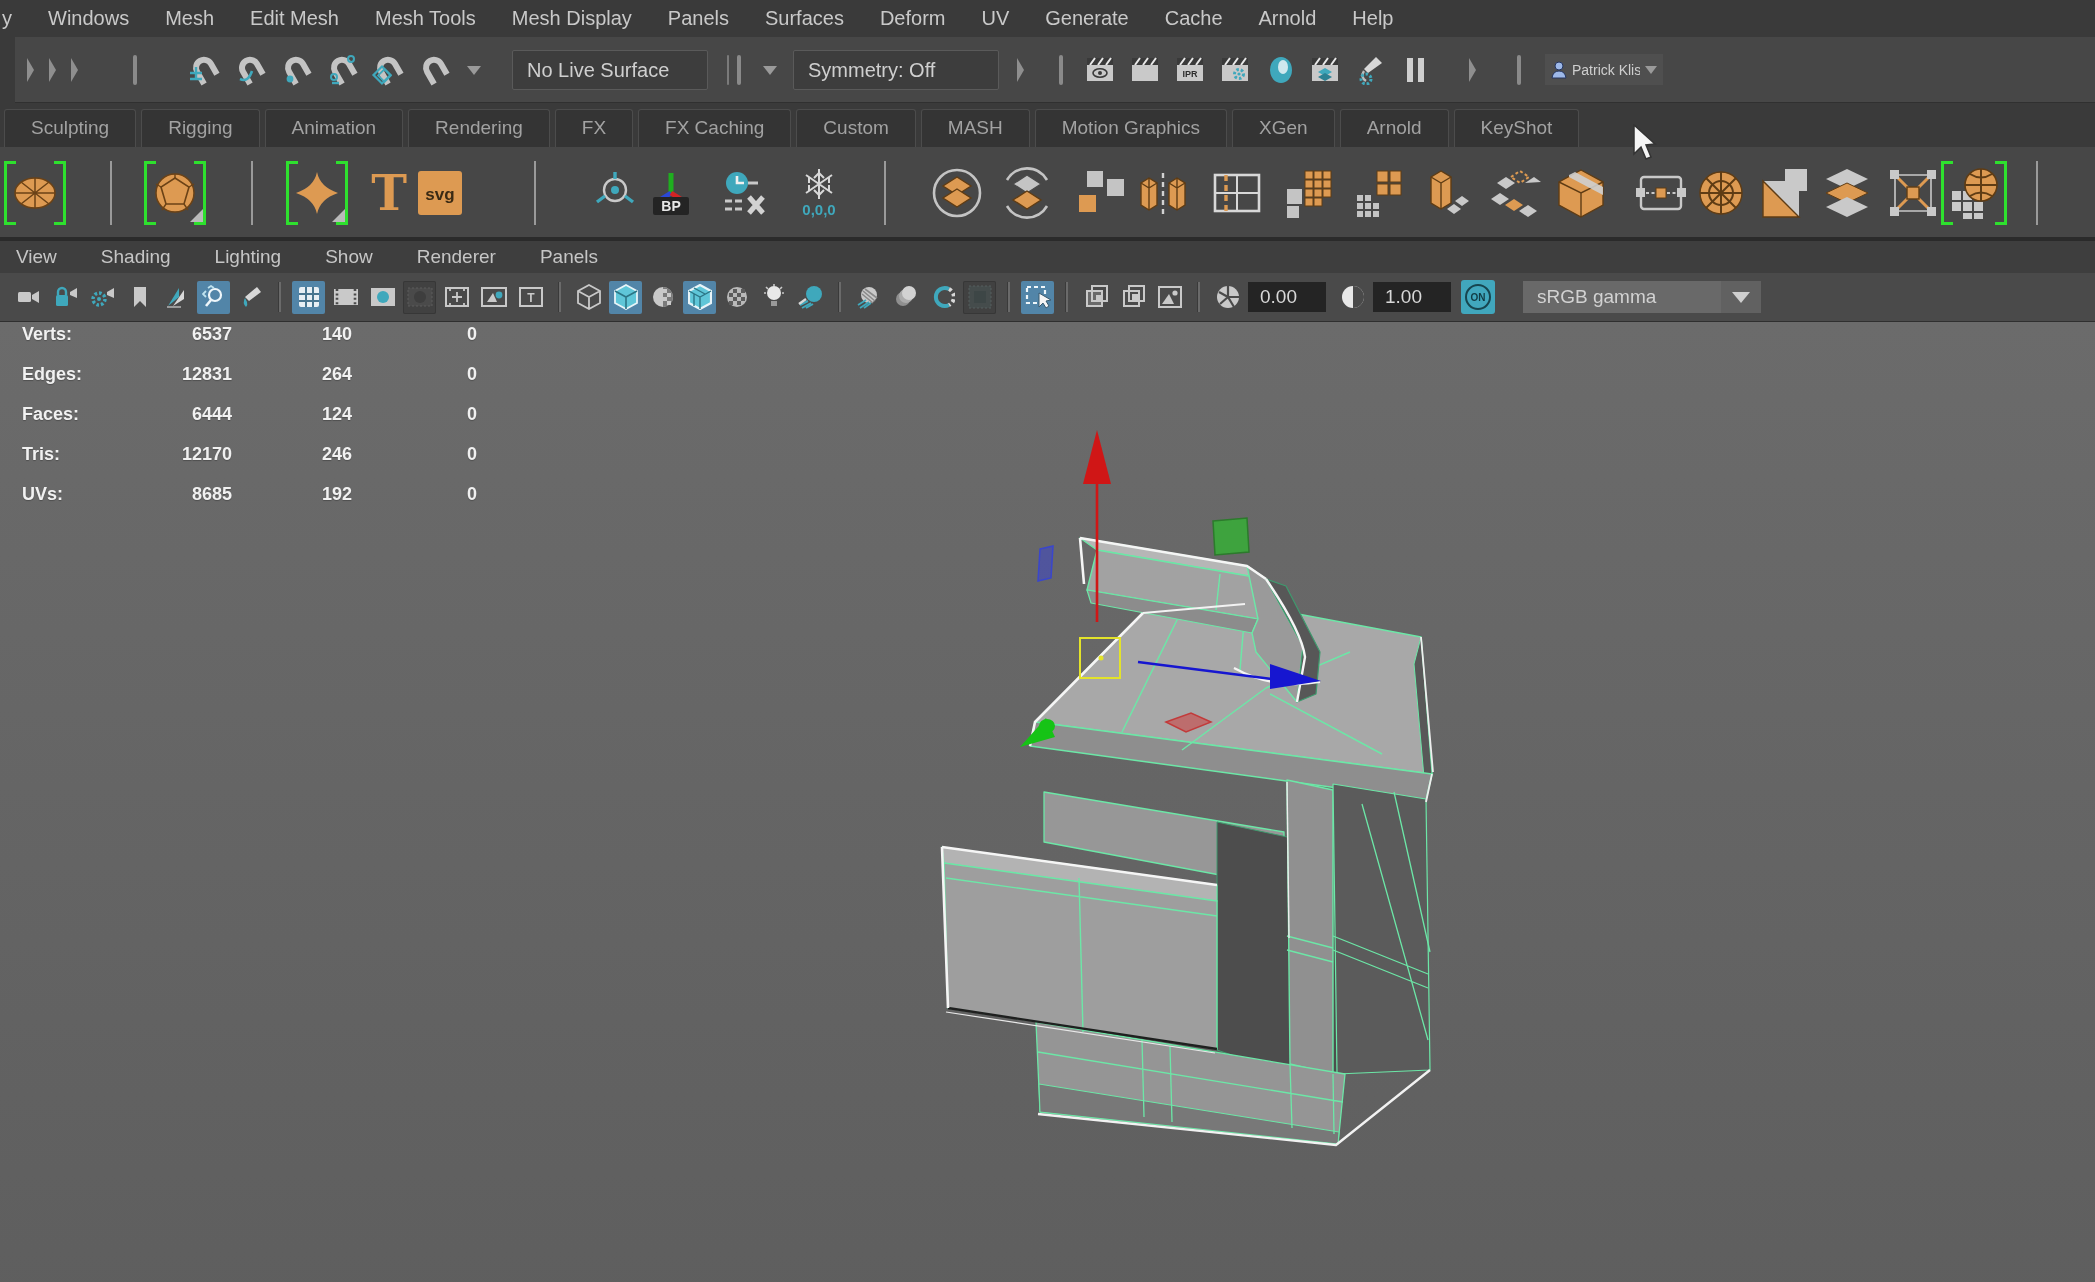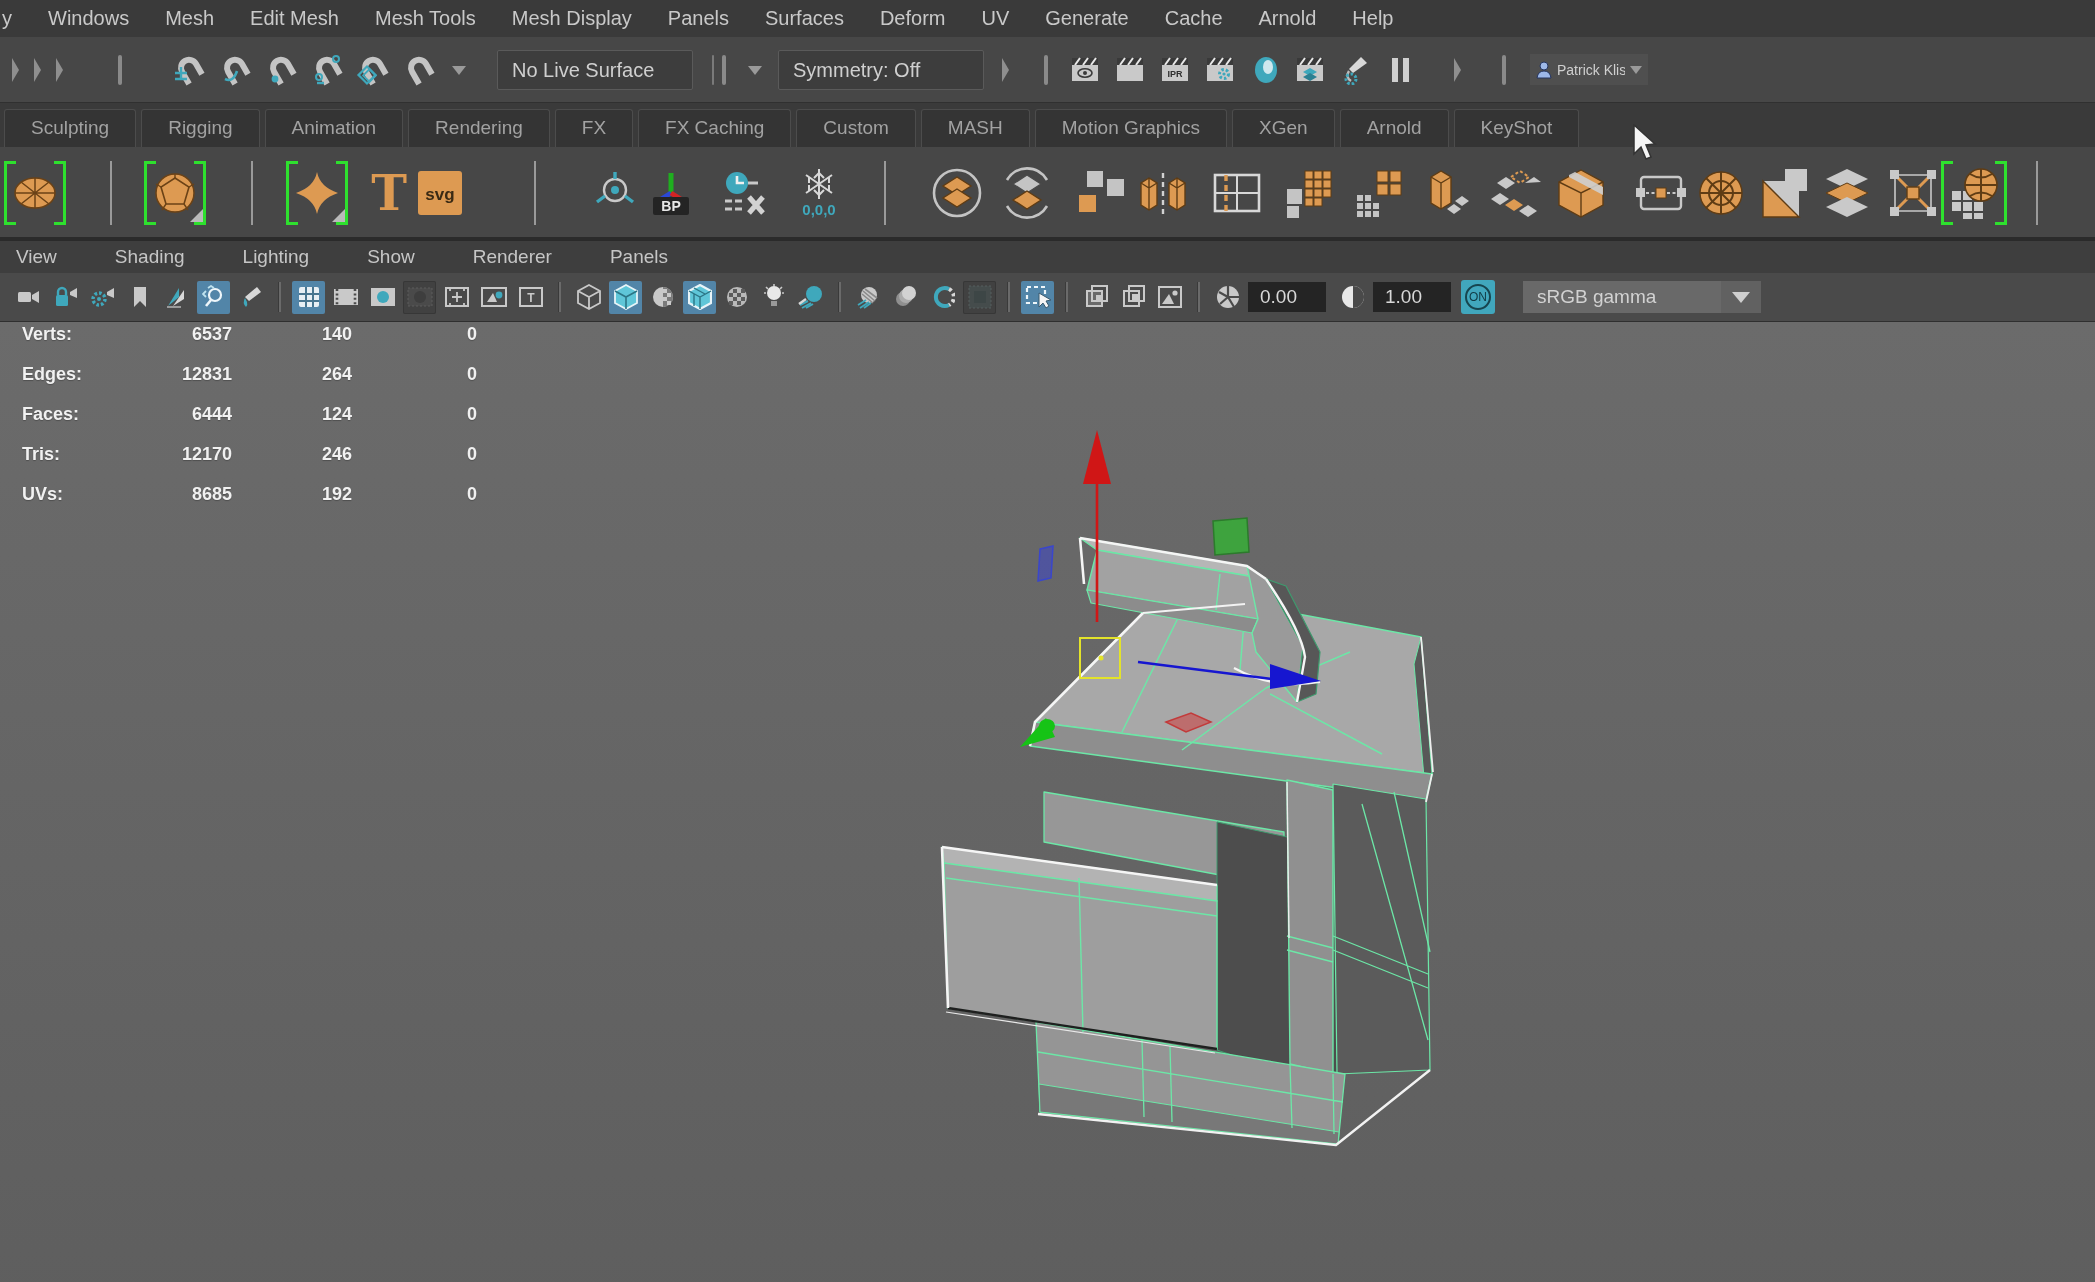--- a/index.html
+++ b/index.html
@@ -6,21 +6,21 @@
   html,body { background:#2b2b2b; }
   body { font-family:"Liberation Sans", sans-serif; }
   #app { position:relative; width:2095px; height:1282px; overflow:hidden; background:#3a3a3a; }
 
   
   .menubar { height:37px; background:#3a3a3a; display:flex; align-items:center; gap:36px;
              padding-left:2px; font-size:20px; color:#c9c9c9; }
   .mi { cursor:default; white-space:nowrap; }
 
   
-  .toolbar { position:relative; height:66px; background:#474747; border-bottom:1px solid #303030; }
+  .toolbar { position:relative; height:66px; background:#474747; border-bottom:1px solid #303030;margin-left:15px; }
   .tb { position:absolute; top:0; height:66px; display:flex; align-items:center; }
   .collapser svg { display:block; }
   .vbar { width:4px; height:30px; background:#8a8a8a; border-radius:2px; }
   .vbar.thin { width:2px; background:#7a7a7a; }
   .snapbtn { width:40px; height:44px; display:flex; align-items:center; justify-content:center; }
   .caret-down { width:0; height:0; border-left:7px solid transparent; border-right:7px solid transparent;
                 border-top:9px solid #9a9a9a; }
   .tfield { height:40px; background:#3d3d3d; border:1px solid #5a5a5a; border-radius:2px;
             color:#cfcfcf; font-size:20px; display:flex; align-items:center; padding-left:14px; }
   .rbtn { width:36px; height:40px; display:flex; align-items:center; justify-content:center; }
@@ -39,36 +39,36 @@
   .ssep { position:absolute; top:14px; width:2px; height:64px; background:#9a9a9a; }
   .brk { position:absolute; inset:0; pointer-events:none; }
   .brk:before, .brk:after { content:""; position:absolute; top:0; bottom:0; width:9px; border:3px solid #2ee02e; }
   .brk:before { left:0; border-right:none; }
   .brk:after  { right:0; border-left:none; }
   .corner { position:absolute; right:3px; bottom:3px; width:0; height:0;
             border-left:13px solid transparent; border-bottom:13px solid #b9b9b9; }
   .typeT { font-family:"DejaVu Serif", serif; font-weight:bold; font-size:48px; color:#dd9a52; line-height:1; }
 
   
-  .panelmenu { height:33px; background:#3e3e3e; display:flex; align-items:center; gap:58px;
+  .panelmenu { height:33px; background:#3e3e3e; display:flex; align-items:center; gap:44px;
                padding-left:16px; font-size:19px; color:#c6c6c6; border-top:1px solid #2a2a2a; }
 
   
   .paneltoolbar { height:49px; background:#4a4a4a; display:flex; align-items:center; padding-left:12px;
                   gap:4px; border-bottom:1px solid #2f2f2f; }
   .pbtn { width:33px; height:33px; display:flex; align-items:center; justify-content:center; border-radius:2px; flex:none; }
   .pbtn.on { background:#5285a8; }
   .pbtn.pressed { background:#414141; box-shadow:inset 0 0 0 1px #373737; }
   .vsep { width:3px; height:30px; background:#6a6a6a; border-left:1px solid #3a3a3a; margin:0 7px; flex:none; }
   .numfield { width:78px; height:30px; background:#242424; color:#d8d8d8; font-size:19px;
               display:flex; align-items:center; padding-left:12px; flex:none; }
   .onbtn { width:34px; height:34px; background:#41a7bd; border-radius:3px; display:flex; align-items:center;
            justify-content:center; flex:none; margin-left:6px; }
   .onbtn .oncirc { width:26px; height:26px; border:2px solid #17454f; border-radius:50%; display:flex;
-                   align-items:center; justify-content:center; font-size:12px; font-weight:normal; color:#113b44; }
+                   align-items:center; justify-content:center; font-size:10px; font-weight:bold; color:#113b44; }
   .dd { width:238px; height:32px; background:#696969; color:#d2d2d2; font-size:19px; display:flex;
         align-items:center; padding-left:14px; position:relative; margin-left:24px; flex:none; }
   .ddcaret { position:absolute; right:0; top:0; bottom:0; width:40px; background:#616161; display:flex;
              align-items:center; justify-content:center; }
   .ddcaret:after { content:""; width:0; height:0; border-left:9px solid transparent;
                    border-right:9px solid transparent; border-top:11px solid #cfcfcf; }
 
   
   .viewport { position:relative; height:1160px; background:linear-gradient(#6b6b6b,#5c5c5c); }
   .hud { position:absolute; left:22px; top:2px; font-weight:bold; font-size:18px; color:#f1f1f1;

